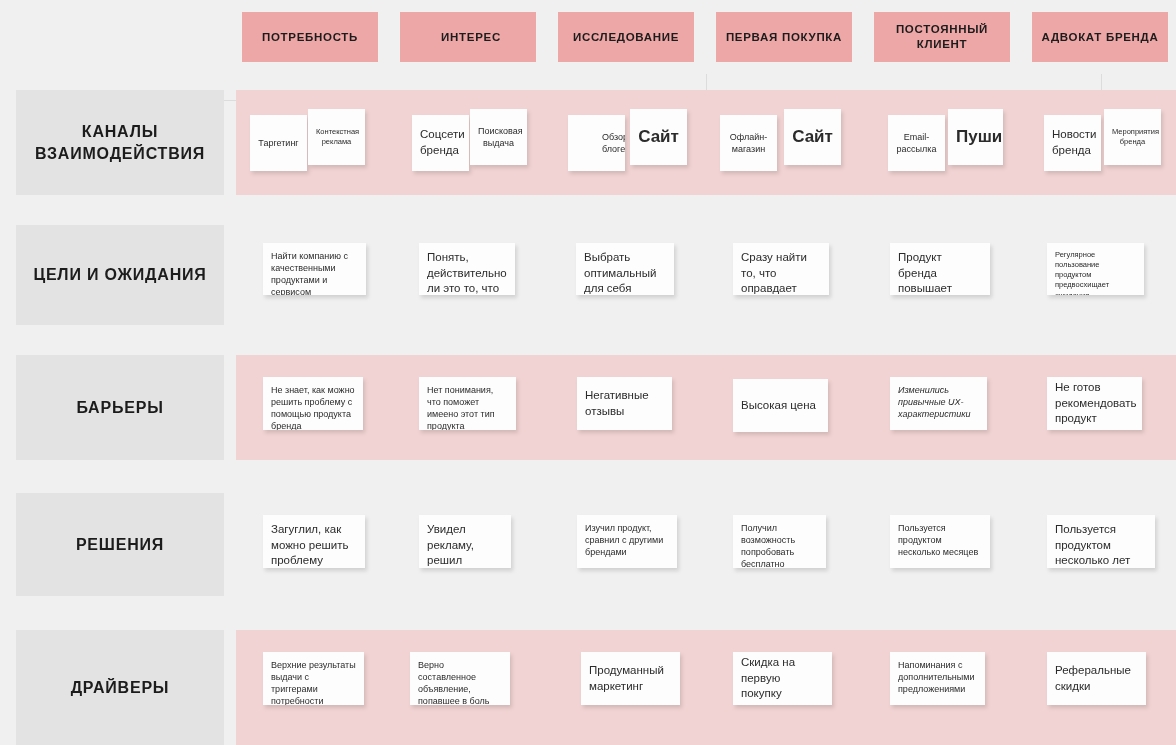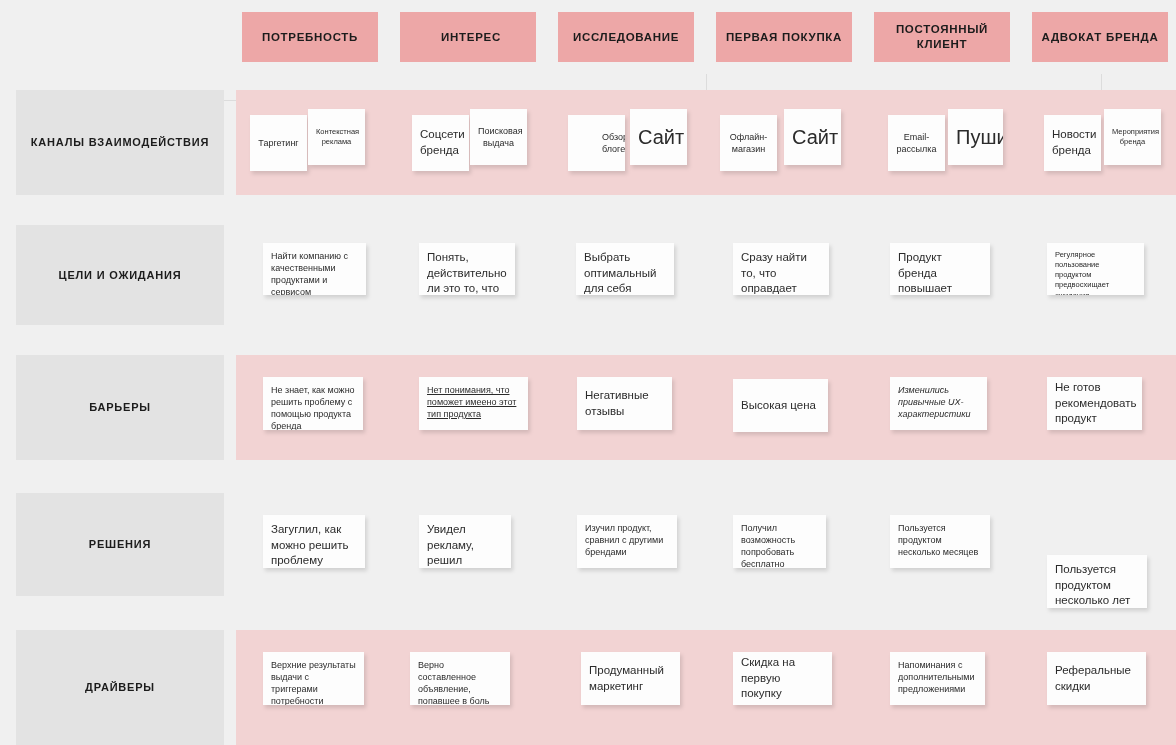--- a/index.html
+++ b/index.html
@@ -39,42 +39,42 @@
   .row-band{
     position:absolute;left:236px;top:0;width:940px;height:100%;
   }
   .row-band.pink{background:#f2d3d3;}
   .row-band.plain{background:transparent;}
   .row-label{
     position:absolute;left:16px;top:0;width:208px;height:100%;
     background:#e3e3e3;
     display:flex;align-items:center;justify-content:center;
     text-align:center;
-    font-size:11px;font-weight:bold;letter-spacing:.8px;
+    font-size:16px;font-weight:bold;letter-spacing:.8px;
     color:#1c1c1c;line-height:1.35;
     box-sizing:border-box;padding:0 8px;
   }
 
   
   .card{
     position:absolute;
     background:#fdfdfd;
     box-sizing:border-box;
     padding:7px 8px;
     color:#2b2b2b;
     line-height:1.35;
     box-shadow:2px 3px 4px rgba(0,0,0,.13);
     overflow:hidden;
     display:flex;
     flex-direction:column;
     justify-content:center;
   }
   .card.tl{justify-content:flex-start;}
   .card span{display:block;}
-  .fs-lg{font-size:20px;}
+  .fs-lg{font-size:17px;font-weight:bold;}
   .fs-md{font-size:11.5px;}
   .fs-sm{font-size:9px;}
   .fs-xs{font-size:7.5px;}
   .ctr{text-align:center;}
 </style>
 </head>
 <body>
 
 <div class="board">
 
@@ -179,21 +179,21 @@
 
   <div class="row" style="top:355px;height:105px;">
     <div class="row-band pink"></div>
     <div class="row-label">
         <span>БАРЬЕРЫ</span>
       </div>
 
     <div class="card tl" style="left:263px;top:22px;width:100px;height:53px;">
         <span class="fs-sm">Не знает, как можно решить проблему с помощью продукта бренда</span>
       </div>
-    <div class="card tl" style="left:419px;top:22px;width:109px;height:53px;text-decoration:underline;">
+    <div class="card tl" style="left:419px;top:22px;width:97px;height:53px;">
         <span class="fs-sm">Нет понимания, что поможет имеено этот тип продукта</span>
       </div>
     <div class="card" style="left:577px;top:22px;width:95px;height:53px;">
         <span class="fs-md">Негативные отзывы</span>
       </div>
     <div class="card" style="left:733px;top:24px;width:95px;height:53px;">
         <span class="fs-md">Высокая цена</span>
       </div>
     <div class="card tl" style="left:890px;top:22px;width:97px;height:53px;font-style:italic;">
         <span class="fs-sm">Изменились привычные UX-характеристики</span>
@@ -217,21 +217,21 @@
       </div>
     <div class="card tl" style="left:577px;top:22px;width:100px;height:53px;">
         <span class="fs-sm">Изучил продукт, сравнил с другими брендами</span>
       </div>
     <div class="card tl" style="left:733px;top:22px;width:93px;height:53px;">
         <span class="fs-sm">Получил возможность попробовать бесплатно</span>
       </div>
     <div class="card tl" style="left:890px;top:22px;width:100px;height:53px;">
         <span class="fs-sm">Пользуется продуктом несколько месяцев</span>
       </div>
-    <div class="card tl" style="left:1047px;top:22px;width:100px;height:53px;margin-top:40px;">
+    <div class="card tl" style="left:1047px;top:22px;width:108px;height:53px;">
         <span class="fs-md">Пользуется продуктом несколько лет</span>
       </div>
   </div>
 
   <div class="row" style="top:630px;height:115px;">
     <div class="row-band pink"></div>
     <div class="row-label">
         <span>ДРАЙВЕРЫ</span>
       </div>
 

